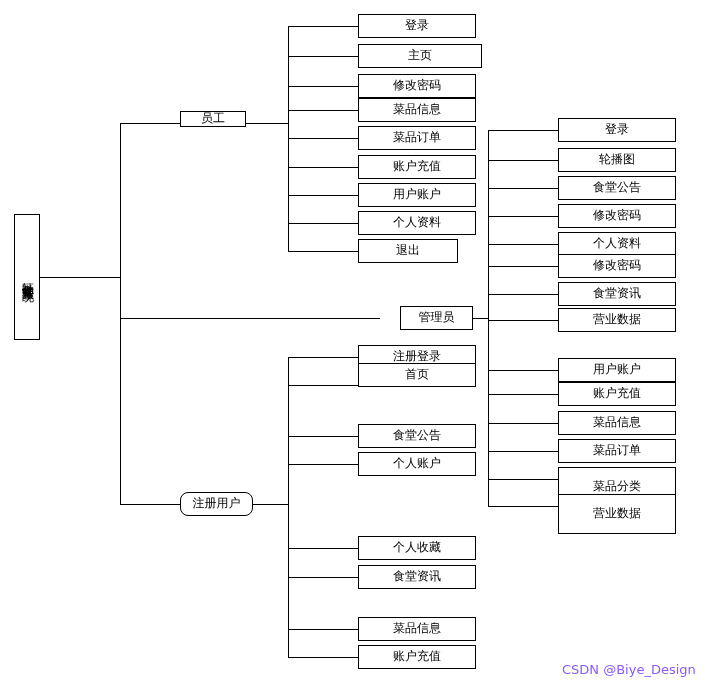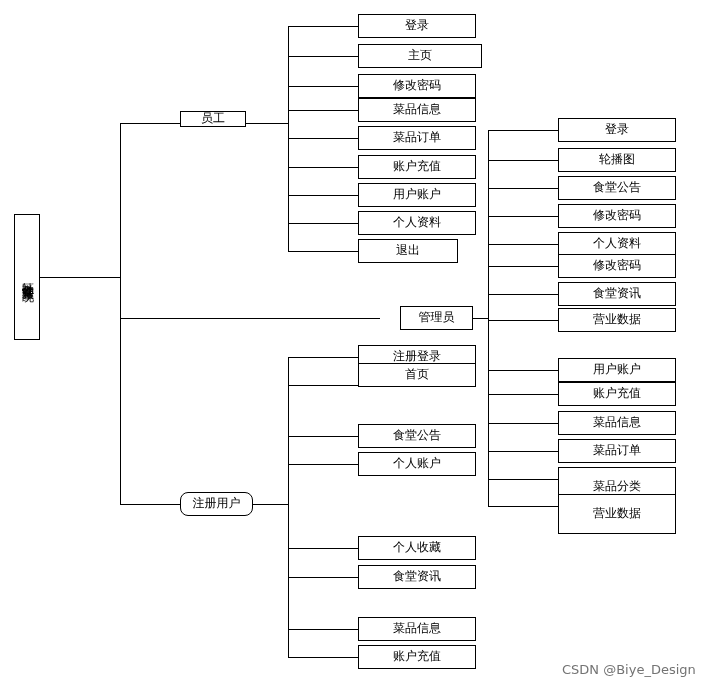--- a/index.html
+++ b/index.html
@@ -22,21 +22,21 @@
   .node.vertical{
     writing-mode:vertical-rl;
     text-orientation:upright;
     letter-spacing:1px;
     font-size:12px;
     white-space:normal;
   }
   .watermark{
     position:absolute;
     font-size:13px;
-    color:#737373;
+    color:#8b5cf6;
     font-family:"DejaVu Sans","Liberation Sans",sans-serif;
     white-space:pre;
   }
 </style>
 </head>
 <body>
 
 <div id="canvas">
 
   <svg id="lines" xmlns="http://www.w3.org/2000/svg">

